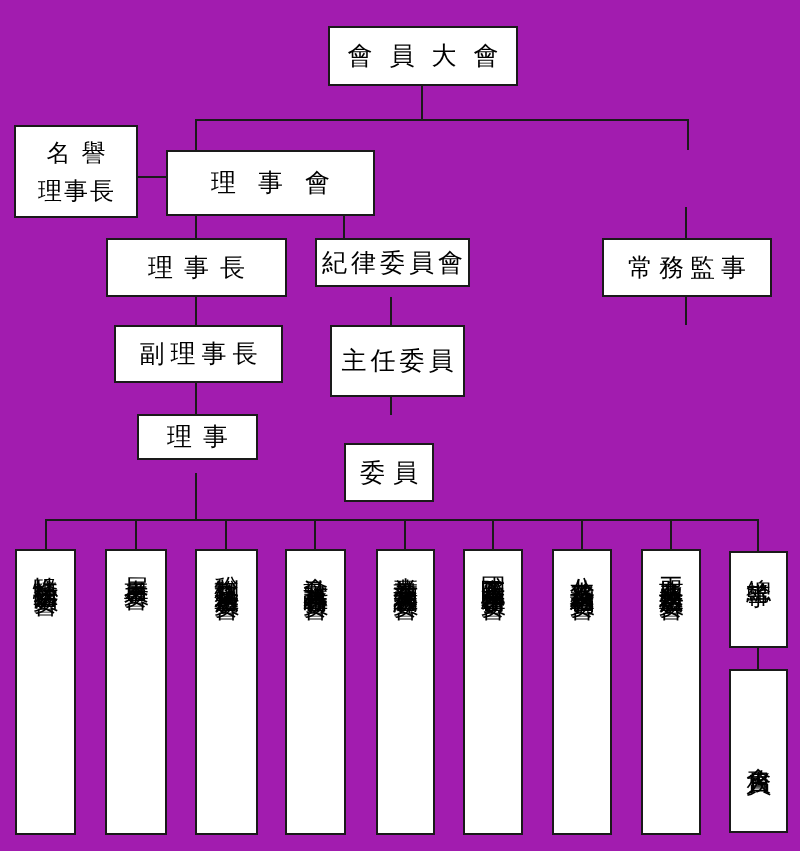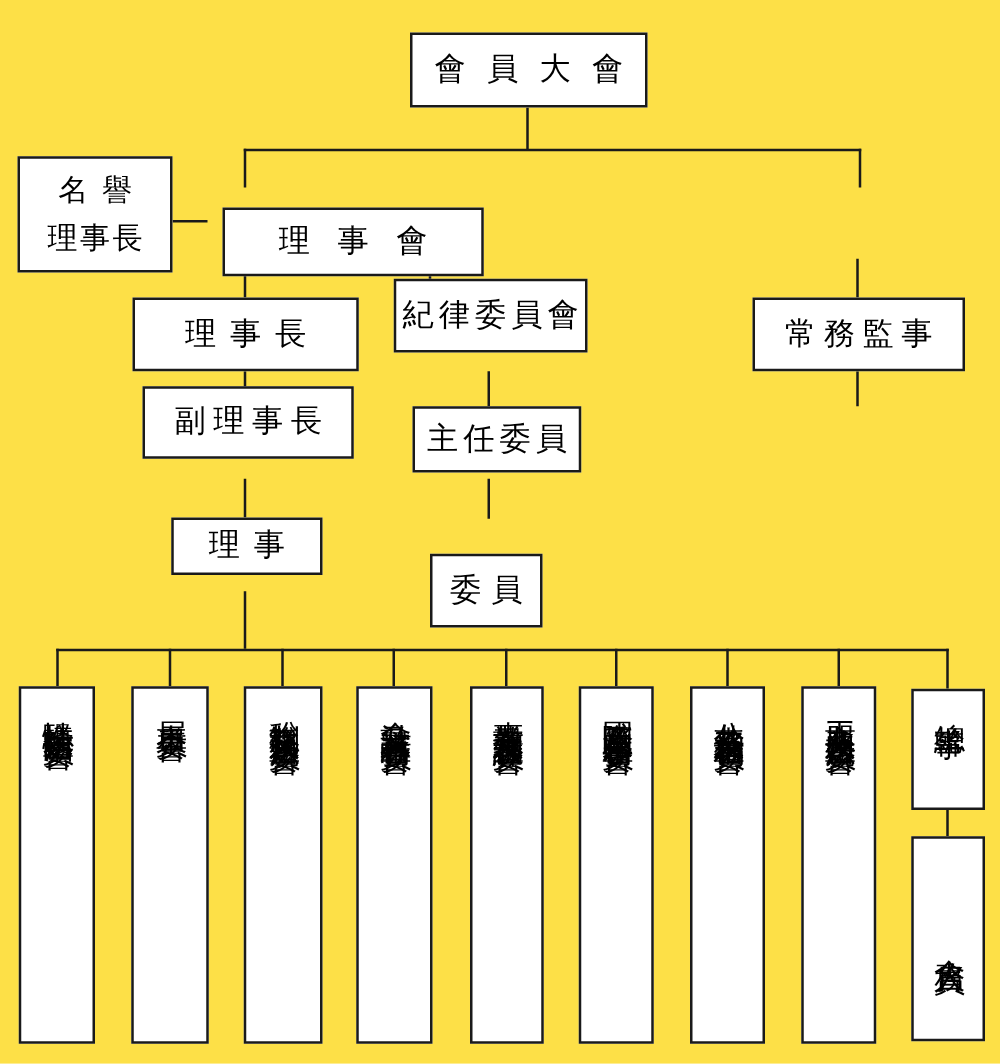--- a/index.html
+++ b/index.html
@@ -1,21 +1,21 @@
 <!DOCTYPE html>
 <html><head>
 <meta charset="utf-8">
 <title>Organization Chart</title>
 <style>
   html, body { margin: 0; padding: 0; background: #ffffff; }
   .canvas {
     position: relative;
     width: 800px;
     height: 851px;
-    background: #fde047;
+    background: #a21caf;
     color: #000000;
     font-family: "Liberation Serif", "DejaVu Serif", serif;
   }
   
   .box {
     position: absolute;
     box-sizing: border-box;
     border: 2px solid #1a1a1a;
     background: #ffffff;
     display: flex;
@@ -90,38 +90,38 @@
   <div class="vline" style="left:757px; top:648px; height:21px;"></div>
 
   <div class="box" style="left:328px; top:26px; width:190px; height:60px;">
     <span class="ls-70">會員大會</span>
   </div>
 
   <div class="box two-line" style="left:14px; top:125px; width:124px; height:93px;">
     <span class="row ls-45">名譽</span>
     <span class="row ls-10">理事長</span>
   </div>
-  <div class="box" style="left:166px; top:166px; width:209px; height:55px;margin-left:12px;">
+  <div class="box" style="left:166px; top:150px; width:209px; height:66px;">
     <span class="ls-90">理事會</span>
   </div>
 
   <div class="box" style="left:106px; top:238px; width:181px; height:59px;">
     <span class="ls-45">理事長</span>
   </div>
-  <div class="box" style="left:315px; top:223px; width:155px; height:59px;">
+  <div class="box" style="left:315px; top:238px; width:155px; height:49px;">
     <span class="ls-15">紀律委員會</span>
   </div>
   <div class="box" style="left:602px; top:238px; width:170px; height:59px;">
     <span class="ls-25">常務監事</span>
   </div>
 
-  <div class="box" style="left:114px; top:309px; width:169px; height:58px;">
+  <div class="box" style="left:114px; top:325px; width:169px; height:58px;">
     <span class="ls-25">副理事長</span>
   </div>
-  <div class="box" style="left:330px; top:325px; width:135px; height:53px;">
+  <div class="box" style="left:330px; top:325px; width:135px; height:72px;">
     <span class="ls-15">主任委員</span>
   </div>
 
   <div class="box" style="left:137px; top:414px; width:121px; height:46px;">
     <span class="ls-45">理事</span>
   </div>
   <div class="box" style="left:344px; top:415px; width:90px; height:59px;margin-top:28px;">
     <span class="ls-30">委員</span>
   </div>
 

